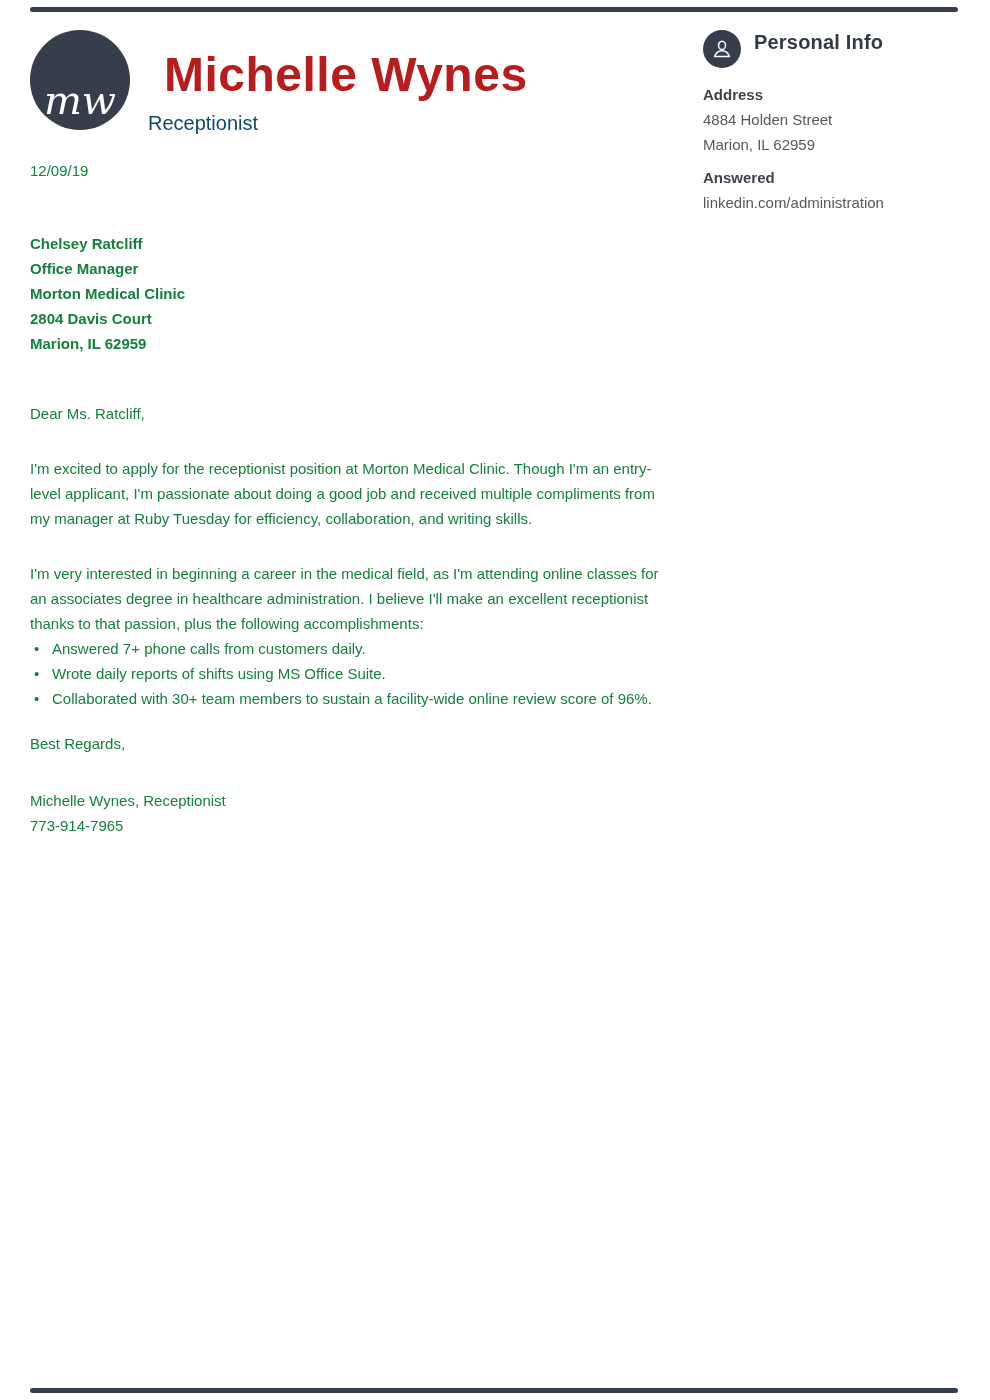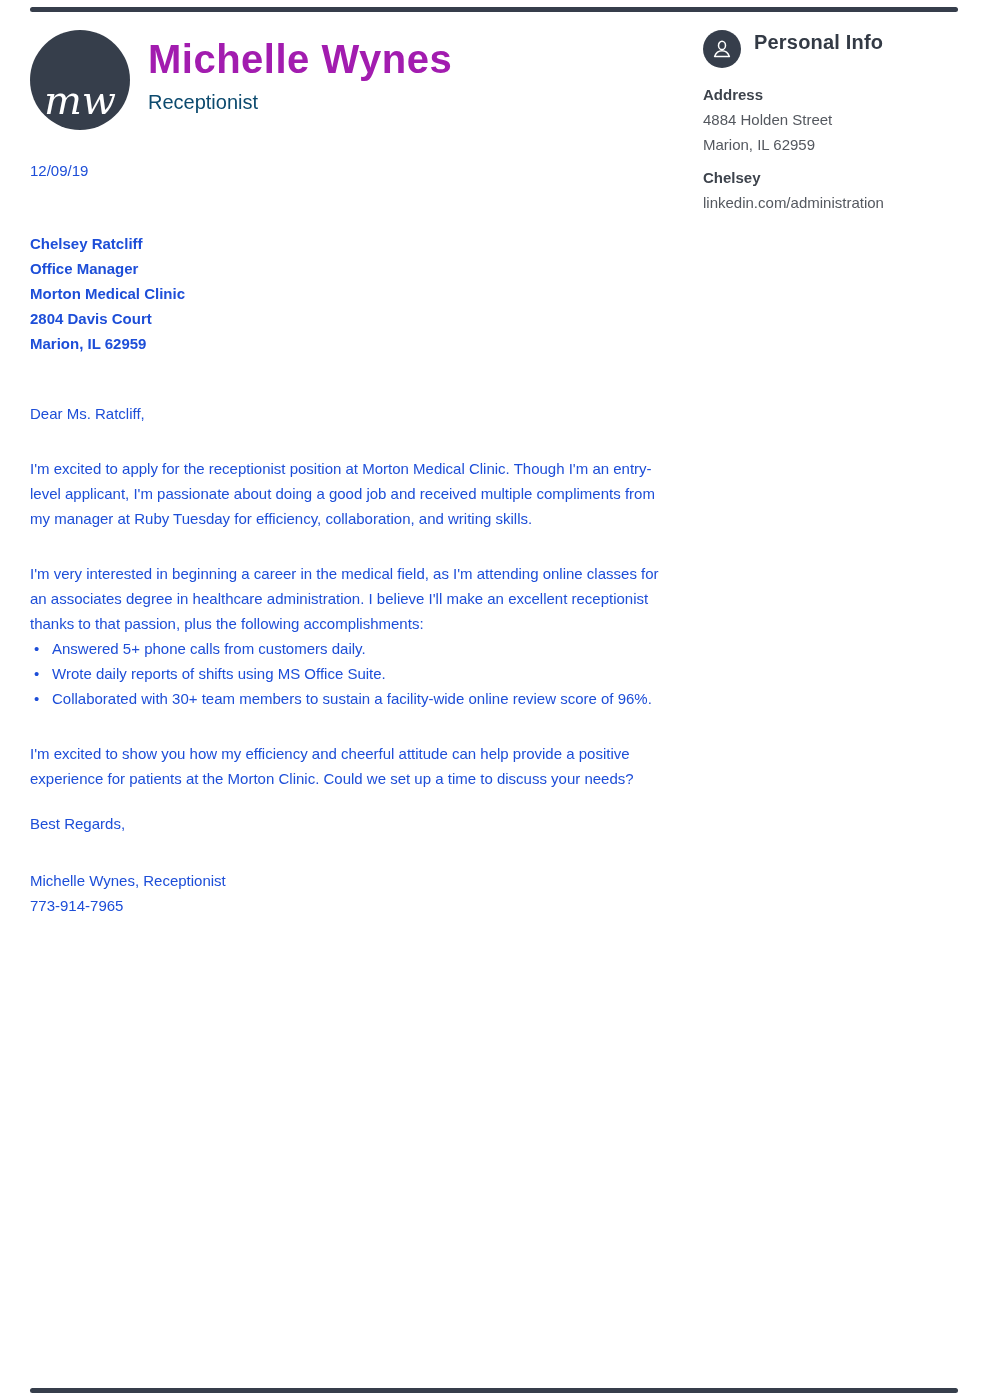--- a/index.html
+++ b/index.html
@@ -44,25 +44,25 @@
   .avatar span {
     font-family: "DejaVu Serif", serif;
     font-style: italic;
     font-size: 40px;
     color: #ffffff;
     margin-top: 40px;
     line-height: 1;
   }
   .header-text { margin-left: 18px; padding-top: 8px; }
   .header-text h1 {
-    margin: 0;
-    font-size: 40px;
+    margin: 16px;
+    font-size: 48px;
     line-height: 42px;
     font-weight: 700;
-    color: #a21caf;
+    color: #b91c1c;
     letter-spacing: 0.5px;
   }
   .job-title {
     margin-top: 11px;
     font-size: 20px;
     line-height: 23px;
     color: #0c4a6e;
   }
 
   
@@ -98,21 +98,21 @@
   .sidebar-label { font-weight: 700; color: #3d434c; }
 
   
   .letter {
     position: absolute;
     left: 30px;
     top: 158px;
     width: 632px;
     font-size: 15px;
     line-height: 25px;
-    color: #1d4ed8;
+    color: #15803d;
   }
   .letter p { margin: 30px 0 0 0; }
   .recipient { margin-top: 48px; font-weight: bold; }
   .salutation { margin-top: 45px !important; }
   .para-2 { margin-top: 30px !important; }
   .bullet-list { margin: 0; padding: 0; list-style: none; }
   .bullet-list li { display: flex; }
   .bullet-glyph { width: 22px; padding-left: 4px; flex: 0 0 auto; }
   .sign-off { margin-top: 20px !important; }
   .signature { margin-top: 32px; }
@@ -145,21 +145,21 @@
       <h2>Personal Info</h2>
     </div>
 
     <div class="sidebar-section">
       <div class="sidebar-label">Address</div>
       <div>4884 Holden Street</div>
       <div>Marion, IL 62959</div>
     </div>
 
     <div class="sidebar-section">
-      <div class="sidebar-label">Chelsey</div>
+      <div class="sidebar-label">Answered</div>
       <div>linkedin.com/administration</div>
     </div>
   </aside>
 
   <main class="letter">
     <div class="date">12/09/19</div>
 
     <div class="recipient">
       <div>Chelsey Ratcliff</div>
       <div>Office Manager</div>
@@ -170,33 +170,32 @@
 
     <p class="salutation">Dear Ms. Ratcliff,</p>
 
     <p>I'm excited to apply for the receptionist position at Morton Medical Clinic. Though I'm an entry-level applicant, I'm passionate about doing a good job and received multiple compliments from my manager at Ruby Tuesday for efficiency, collaboration, and writing skills.</p>
 
     <p class="para-2">I'm very interested in beginning a career in the medical field, as I'm attending online classes for an associates degree in healthcare administration. I believe I'll make an excellent receptionist thanks to that passion, plus the following accomplishments:</p>
 
     <ul class="bullet-list">
       <li>
         <span class="bullet-glyph">•</span>
-        <span>Answered 5+ phone calls from customers daily.</span>
+        <span>Answered 7+ phone calls from customers daily.</span>
       </li>
       <li>
         <span class="bullet-glyph">•</span>
         <span>Wrote daily reports of shifts using MS Office Suite.</span>
       </li>
       <li>
         <span class="bullet-glyph">•</span>
         <span>Collaborated with 30+ team members to sustain a facility-wide online review score of 96%.</span>
       </li>
     </ul>
 
-    <p>I'm excited to show you how my efficiency and cheerful attitude can help provide a positive experience for patients at the Morton Clinic. Could we set up a time to discuss your needs?</p>
 
     <p class="sign-off">Best Regards,</p>
 
     <div class="signature">
       <div>Michelle Wynes, Receptionist</div>
       <div>773-914-7965</div>
     </div>
   </main>
 
   <div class="bar bar-bottom"></div>

